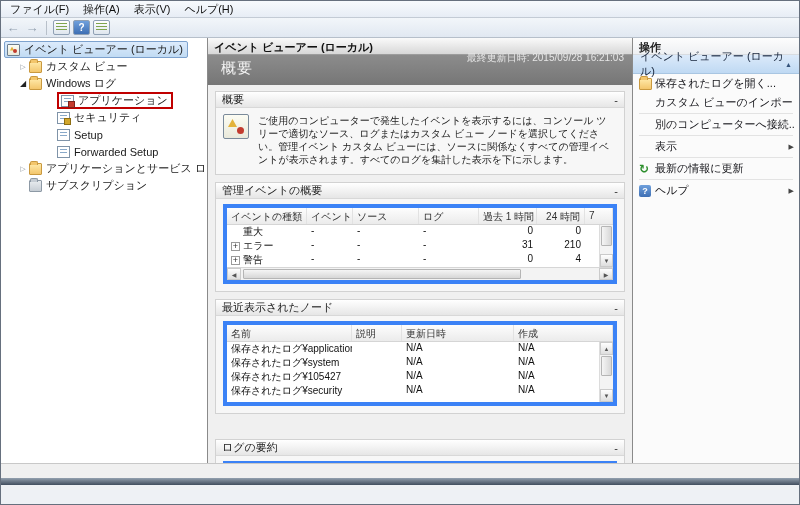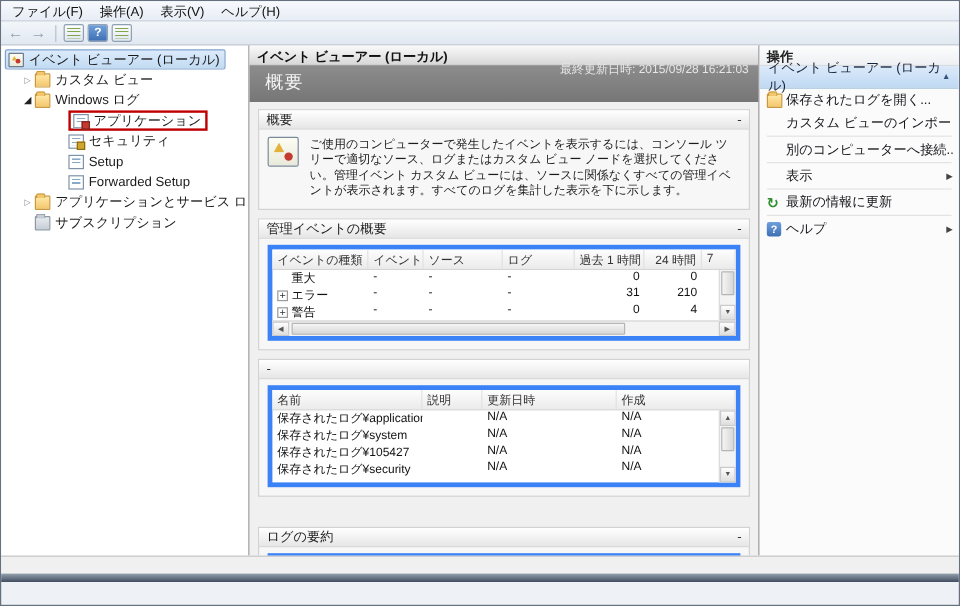--- a/index.html
+++ b/index.html
@@ -331,20 +331,21 @@
             <div class="vscroll with-h">
               <span class="vthumb"></span>
               <span class="vfill"></span>
               <span class="sarrow">▼</span>
             </div>
           </div>
         </div>
 
         <div class="section">
           <div class="sec-head">
+            <span>最近表示されたノード</span>
             <span class="sec-min">-</span>
           </div>
           <div class="tbl">
             <div class="tbl-head">
               <span class="th rc-c0">名前</span>
               <span class="th rc-c1">説明</span>
               <span class="th rc-c2">更新日時</span>
               <span class="th rc-c3">作成</span>
             </div>
             <div class="rows rc-rows" style="padding-bottom:4px">

